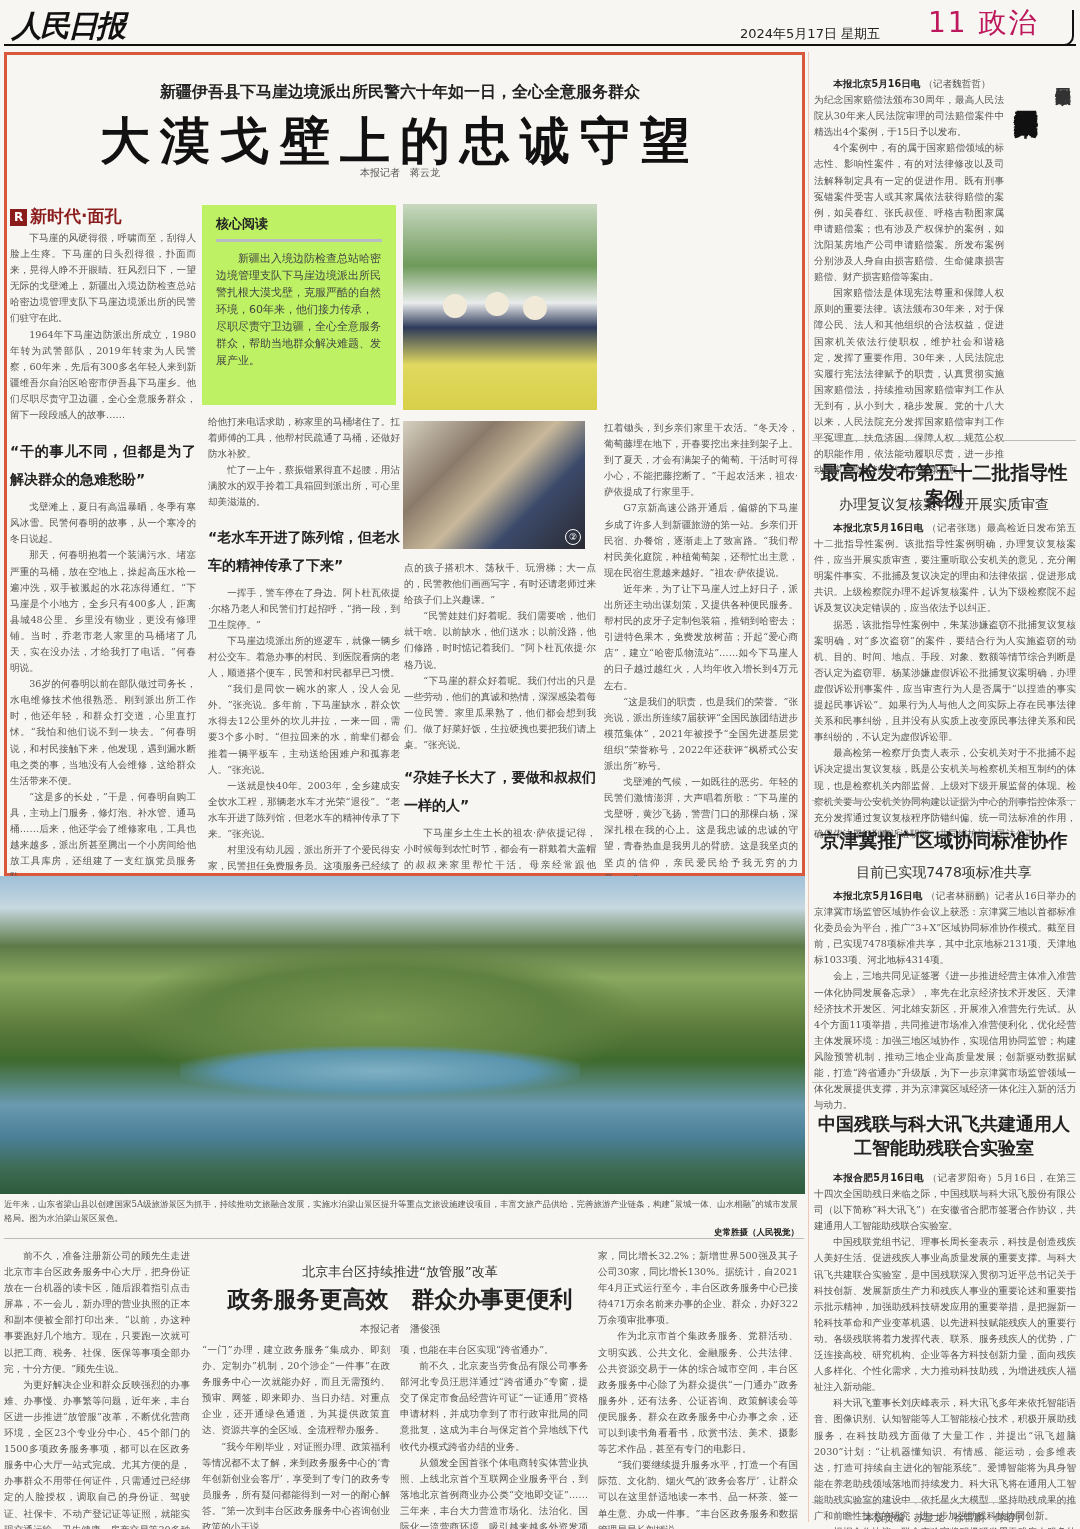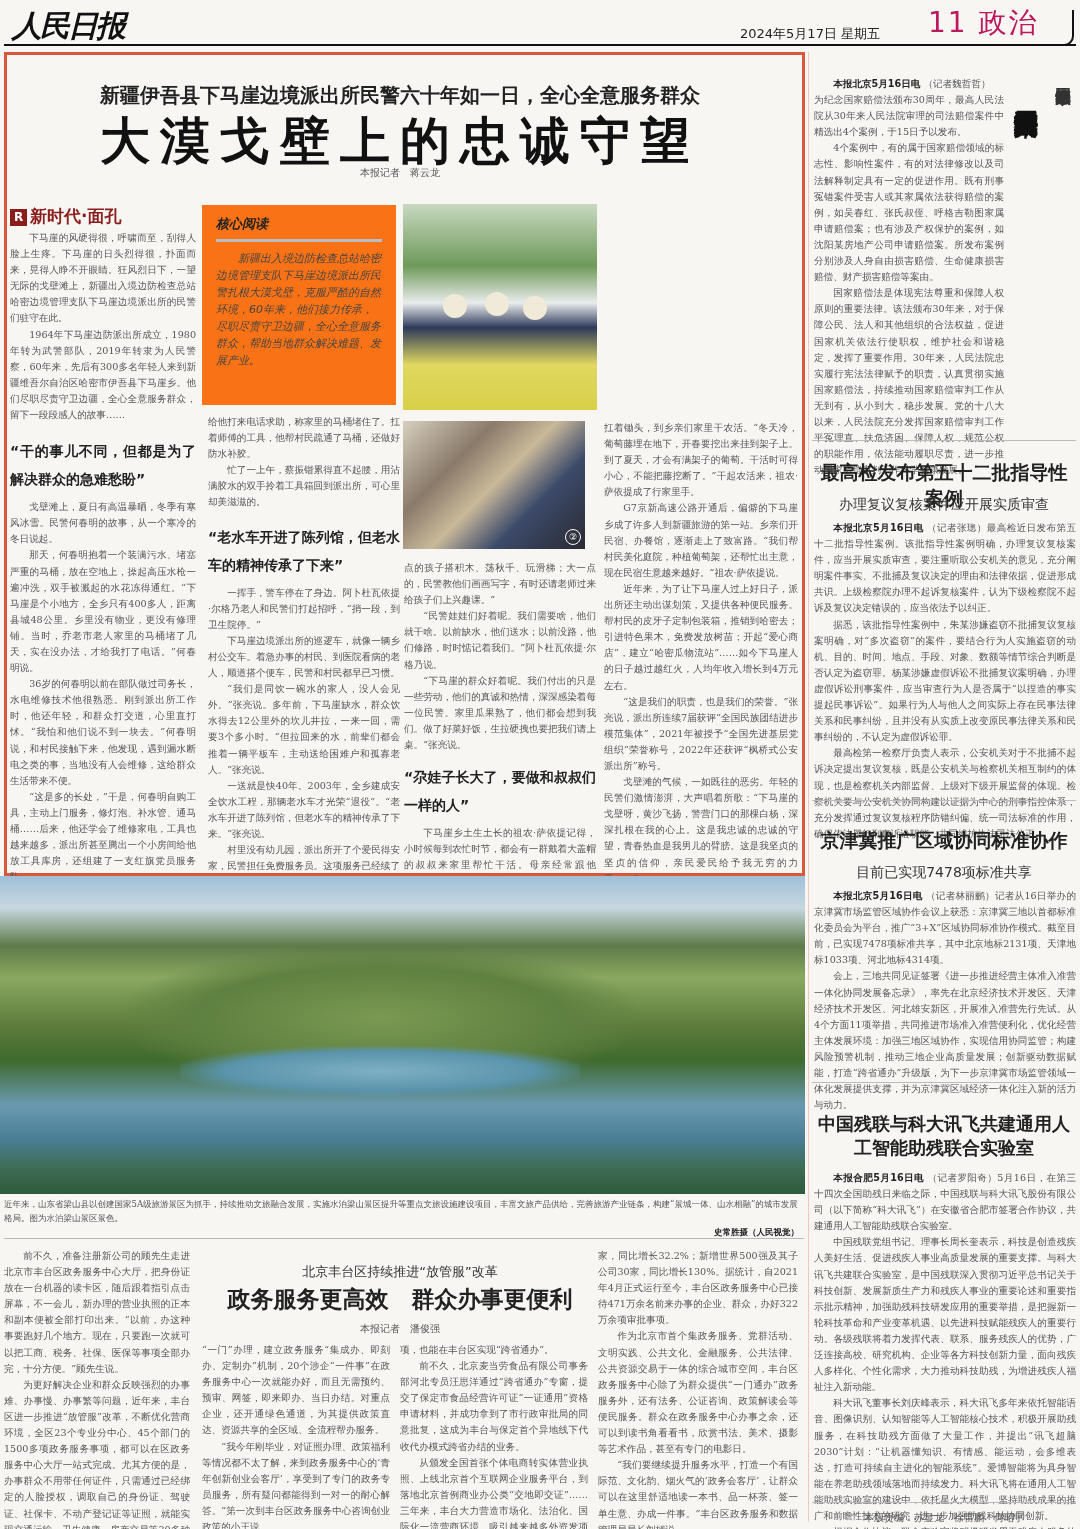--- a/index.html
+++ b/index.html
@@ -4,30 +4,30 @@
 <style>
   *{box-sizing:border-box;margin:0;padding:0;}
   body{width:1080px;height:1529px;background:#f7f6f3;font-family:"DejaVu Serif","Liberation Serif",serif;color:#3a3a3a;position:relative;overflow:hidden;}
   .abs{position:absolute;}
   .masthead-logo{left:12px;top:6px;font-size:30px;font-style:italic;font-weight:bold;color:#111;letter-spacing:-2px;font-family:"DejaVu Serif",serif;}
   .masthead-rule{left:4px;top:44px;width:1072px;height:2px;background:#111;}
   .masthead-date{left:740px;top:25px;font-size:13px;color:#222;font-family:"DejaVu Sans",sans-serif;}
   .masthead-page{left:928px;top:4px;font-size:28px;color:#be185d;font-family:"DejaVu Sans",sans-serif;letter-spacing:2px;}
   .page-bracket{left:1064px;top:10px;width:10px;height:36px;border-right:2px solid #111;border-bottom:2px solid #111;border-bottom-right-radius:10px;}
   .lead-frame{left:4px;top:52px;width:801px;height:824px;border:3px solid #d9573a;}
-  .kicker{left:30px;top:82px;width:740px;text-align:center;font-size:20px;font-weight:bold;color:#222;}
+  .kicker{left:30px;top:82px;width:740px;text-align:center;font-size:16px;font-weight:bold;color:#222;}
   .headline{left:30px;top:108px;width:740px;text-align:center;font-size:50px;font-weight:bold;color:#111;letter-spacing:10px;font-family:"DejaVu Sans",sans-serif;}
   .byline{left:30px;top:166px;width:740px;text-align:center;font-size:10px;color:#555;}
   .col{font-size:9.6px;line-height:16.1px;color:#555;text-align:justify;}
   .col p{text-indent:2em;}
   .col p.noind{text-indent:0;}
   .sub-head{font-family:"DejaVu Sans",sans-serif;font-weight:bold;color:#222;font-size:14px;line-height:28px;margin:6px 0 6px 0;}
   .section-tag{font-family:"DejaVu Sans",sans-serif;font-weight:bold;color:#8b1c1c;font-size:17px;}
   .tag-box{display:inline-block;width:17px;height:17px;background:#8b1c1c;color:#fff;font-size:12px;text-align:center;line-height:17px;margin-right:3px;vertical-align:1px;}
-  .core-box{left:202px;top:205px;width:194px;height:200px;background:#f97316;padding:10px 14px;font-style:italic;}
+  .core-box{left:202px;top:205px;width:194px;height:200px;background:#bef264;padding:10px 14px;}
   .core-title{font-family:"DejaVu Sans",sans-serif;font-weight:bold;font-size:13px;color:#222;padding-bottom:6px;border-bottom:3px solid #b8bcc4;}
   .core-text{font-family:"DejaVu Sans",sans-serif;font-size:11px;line-height:17px;color:#444;margin-top:8px;text-indent:2em;}
   .photo1{left:403px;top:204px;width:194px;height:206px;background:linear-gradient(180deg,#c8d8c0 0%,#6e9a5a 30%,#e9ecec 48%,#2e3a5a 60%,#e0d860 78%,#d8d048 100%);}
   .photo2{left:403px;top:421px;width:182px;height:128px;background:linear-gradient(135deg,#d6d0c0 0%,#8a7a6a 30%,#c9b99a 50%,#3c4a6a 70%,#2a2a32 100%);}
   .photo-label{right:4px;bottom:4px;width:16px;height:16px;border-radius:50%;border:1px solid #fff;color:#fff;font-size:9px;text-align:center;line-height:14px;font-family:"DejaVu Sans",sans-serif;}
   .photo-shape{border-radius:50%;}
   .landscape{left:0;top:876px;width:805px;height:318px;background:linear-gradient(180deg,#9fc0d8 0%,#c7d8e0 10%,#5e7a48 22%,#8aa860 32%,#5a7a3a 48%,#3f6a2e 58%,#6a9ab0 72%,#4a8098 82%,#3e6c54 92%,#2d5a3a 100%);}
   .caption-main{left:4px;top:1197px;width:795px;font-size:8.5px;line-height:14px;color:#555;}
   .credit{font-weight:bold;color:#222;}
   .hr{height:1px;background:#bbb;}

